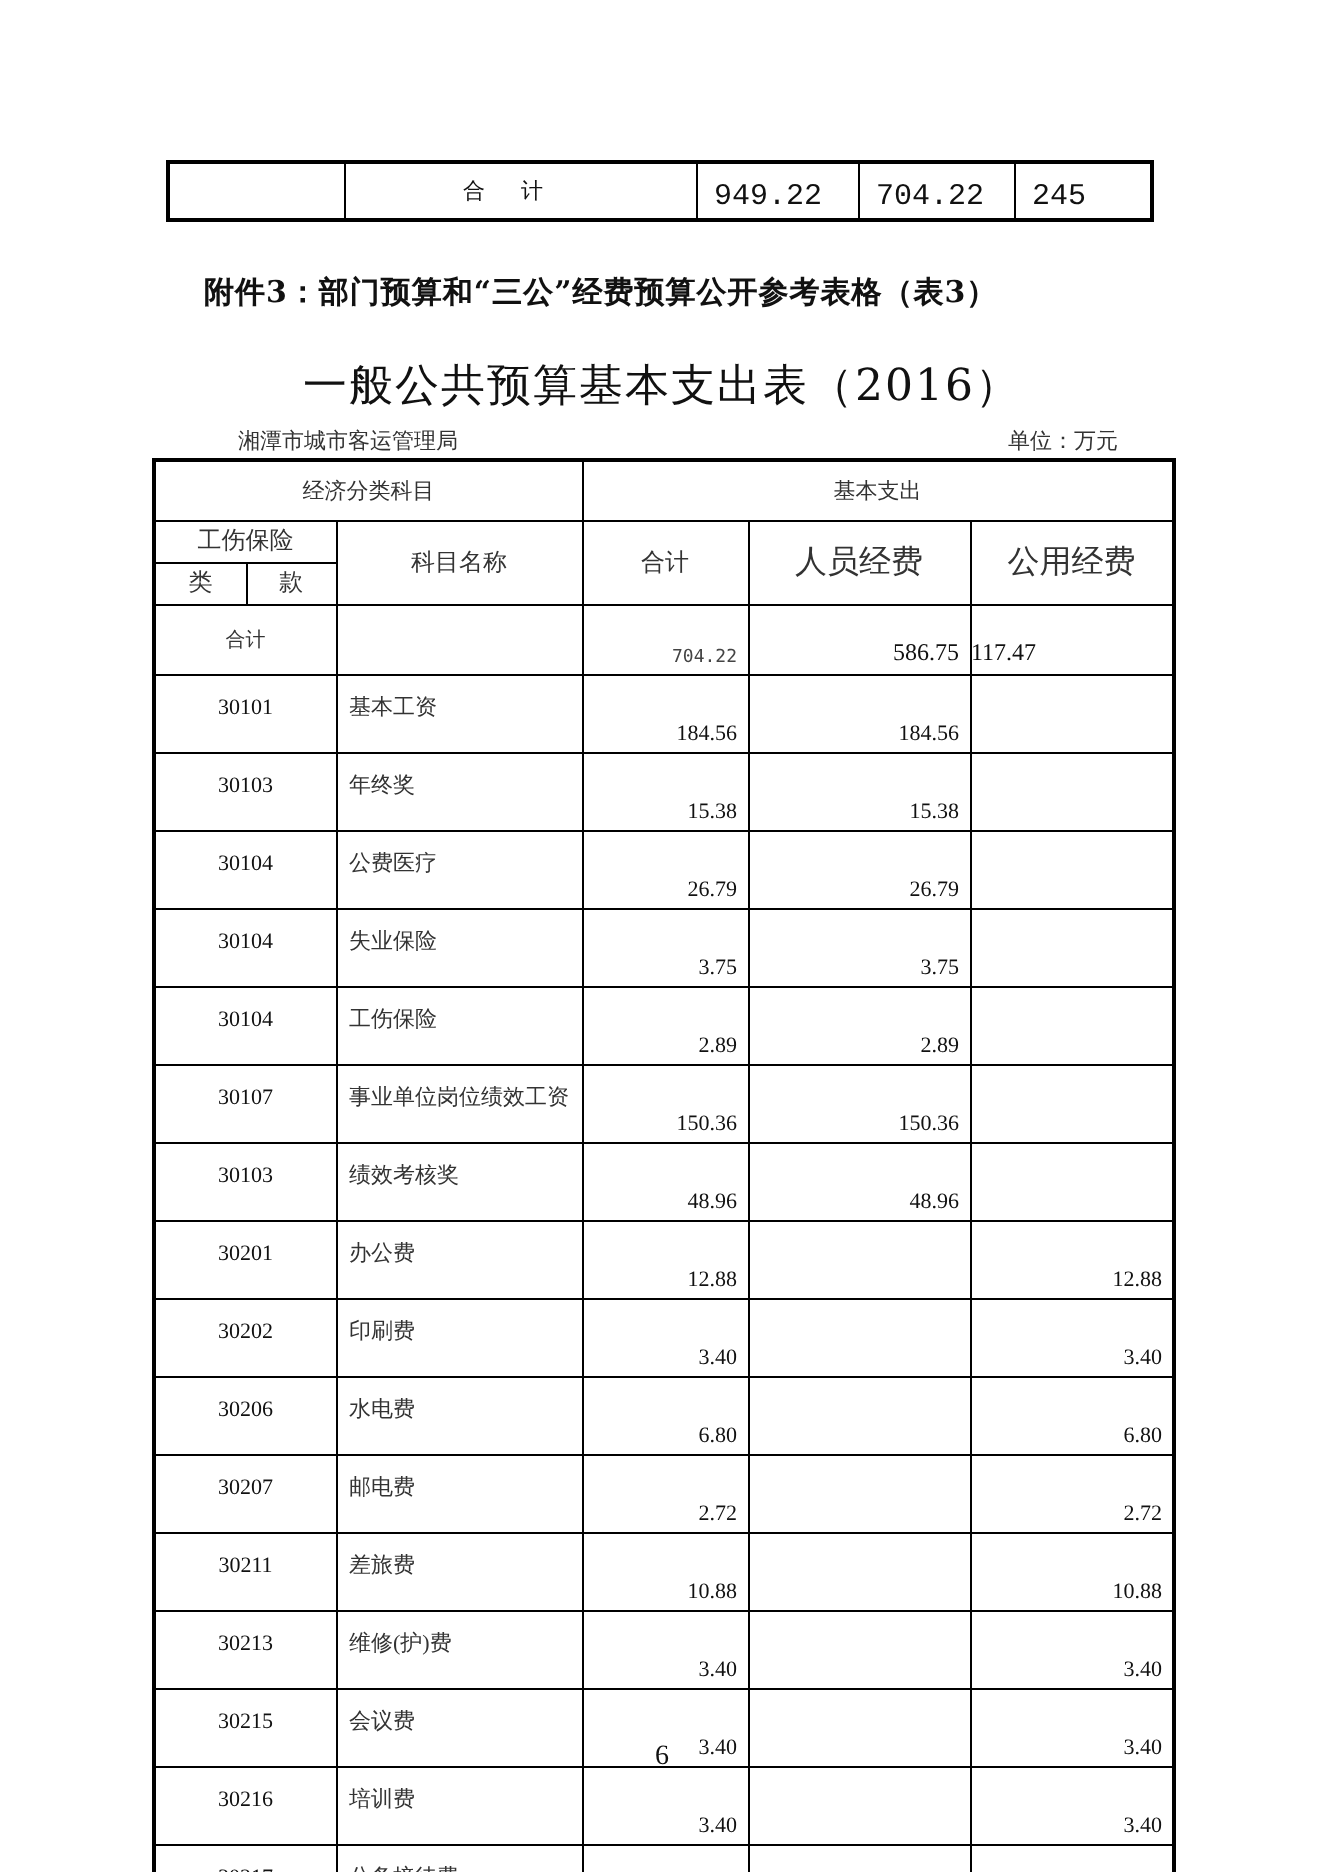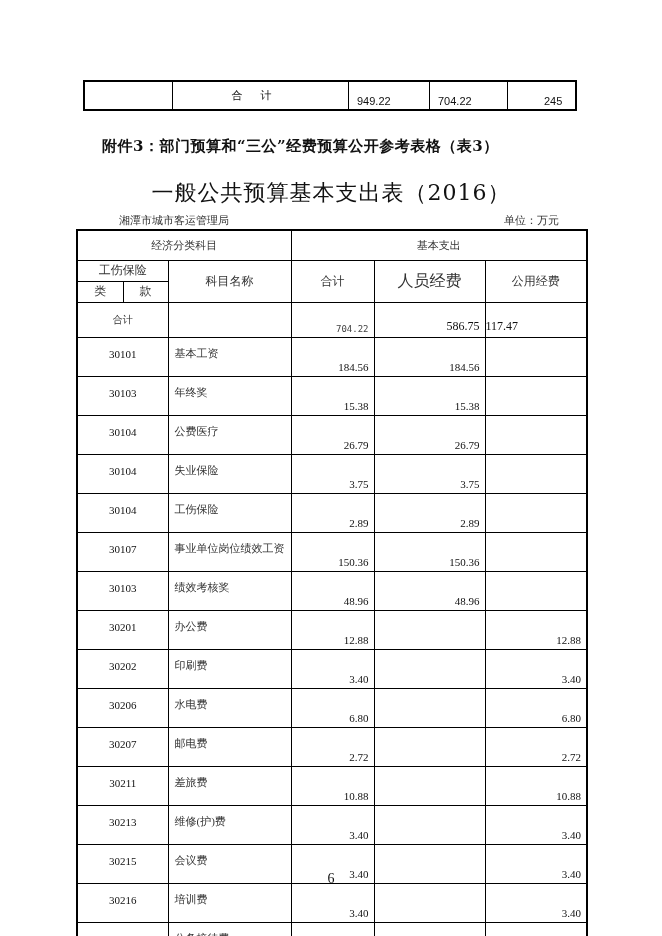--- a/index.html
+++ b/index.html
@@ -1,25 +1,25 @@
 <!DOCTYPE html>
 <html><head>
 <meta charset="utf-8">
 <style>
   html, body { margin: 0; padding: 0; background: #fff; }
   body { width: 662px; height: 936px; position: relative; overflow: hidden; font-family: "Liberation Serif", "DejaVu Serif", serif; color: #111; }
   .top-table { position: absolute; left: 83px; top: 80px; width: 494px; height: 31px; border: 2px solid #000; box-sizing: border-box; display: flex; }
   .top-table .c { border-right: 1px solid #000; position: relative; font-size: 12px; }
-  .top-table .c:last-child { border-right: none; margin-left: 28px; }
+  .top-table .c:last-child { border-right: none; }
   .top-table .c1 { width: 87px; }
   .top-table .c2 { width: 175px; text-align: center; padding-top: 6px; letter-spacing: 18px; font-size: 11px; }
   .top-table .c3 { width: 80px; }
   .top-table .c4 { width: 77px; }
   .top-table .c5 { flex: 1; }
-  .top-table .num { position: absolute; bottom: 2px; left: 8px; font-family: Liberation Sans, sans-serif; font-size: 11px; }
+  .top-table .num { position: absolute; bottom: 2px; left: 8px; font-family: Liberation Mono, monospace; font-size: 15px; }
   .attach { position: absolute; left: 102px; top: 137px; font-size: 15px; font-weight: bold; font-family: "DejaVu Serif", serif; letter-spacing: 0.5px; }
   .main-title { position: absolute; left: 0; width: 662px; text-align: center; top: 178px; font-size: 22px; letter-spacing: 1px; font-family: "DejaVu Serif", serif; }
   .org { position: absolute; left: 98px; top: 213px; font-size: 11px; color: #333; margin-left: 21px; }
   .unit { position: absolute; left: 504px; top: 213px; font-size: 11px; color: #333; }
   table.main { position: absolute; left: 76px; top: 229px; width: 510px; border-collapse: collapse; border: 2px solid #000; table-layout: fixed; }
   table.main td { border: 1px solid #000; font-size: 11px; padding: 0; position: relative; }
   .h { text-align: center; color: #333; }
   .code { text-align: center; font-size: 12px; padding-bottom: 6px !important; }
   .name { vertical-align: top; padding: 8px 0 0 6px !important; font-size: 10px; color: #333; }
   .val { text-align: right; vertical-align: bottom; padding: 0 5px 3px 0 !important; font-size: 10px; }
@@ -60,21 +60,21 @@
   <tbody>
       <tr style="height:30px">
     <td class="h" colspan="3">经济分类科目</td>
     <td class="h" colspan="3">基本支出</td>
   </tr>
   <tr style="height:21px">
     <td class="h" colspan="2" style="font-size:12px">工伤保险</td>
     <td class="h" rowspan="2" style="font-size:12px">科目名称</td>
     <td class="h" rowspan="2" style="font-size:12px">合计</td>
     <td class="h" rowspan="2" style="font-size:16px">人员经费</td>
-    <td class="h" rowspan="2" style="font-size:12px">公用经费</td>
+    <td class="h" rowspan="2" style="font-size:16px">公用经费</td>
   </tr>
   <tr style="height:21px">
     <td class="h" style="font-size:12px">类</td>
     <td class="h" style="font-size:12px">款</td>
   </tr>
   <tr style="height:35px">
     <td class="h" colspan="2" style="vertical-align:top;padding-top:10px;font-size:10px">合计</td>
     <td></td>
     <td class="val" style="font-family:'DejaVu Sans Mono',monospace;font-size:9px;color:#444">704.22</td>
     <td class="val" style="font-size:12px">586.75</td>

